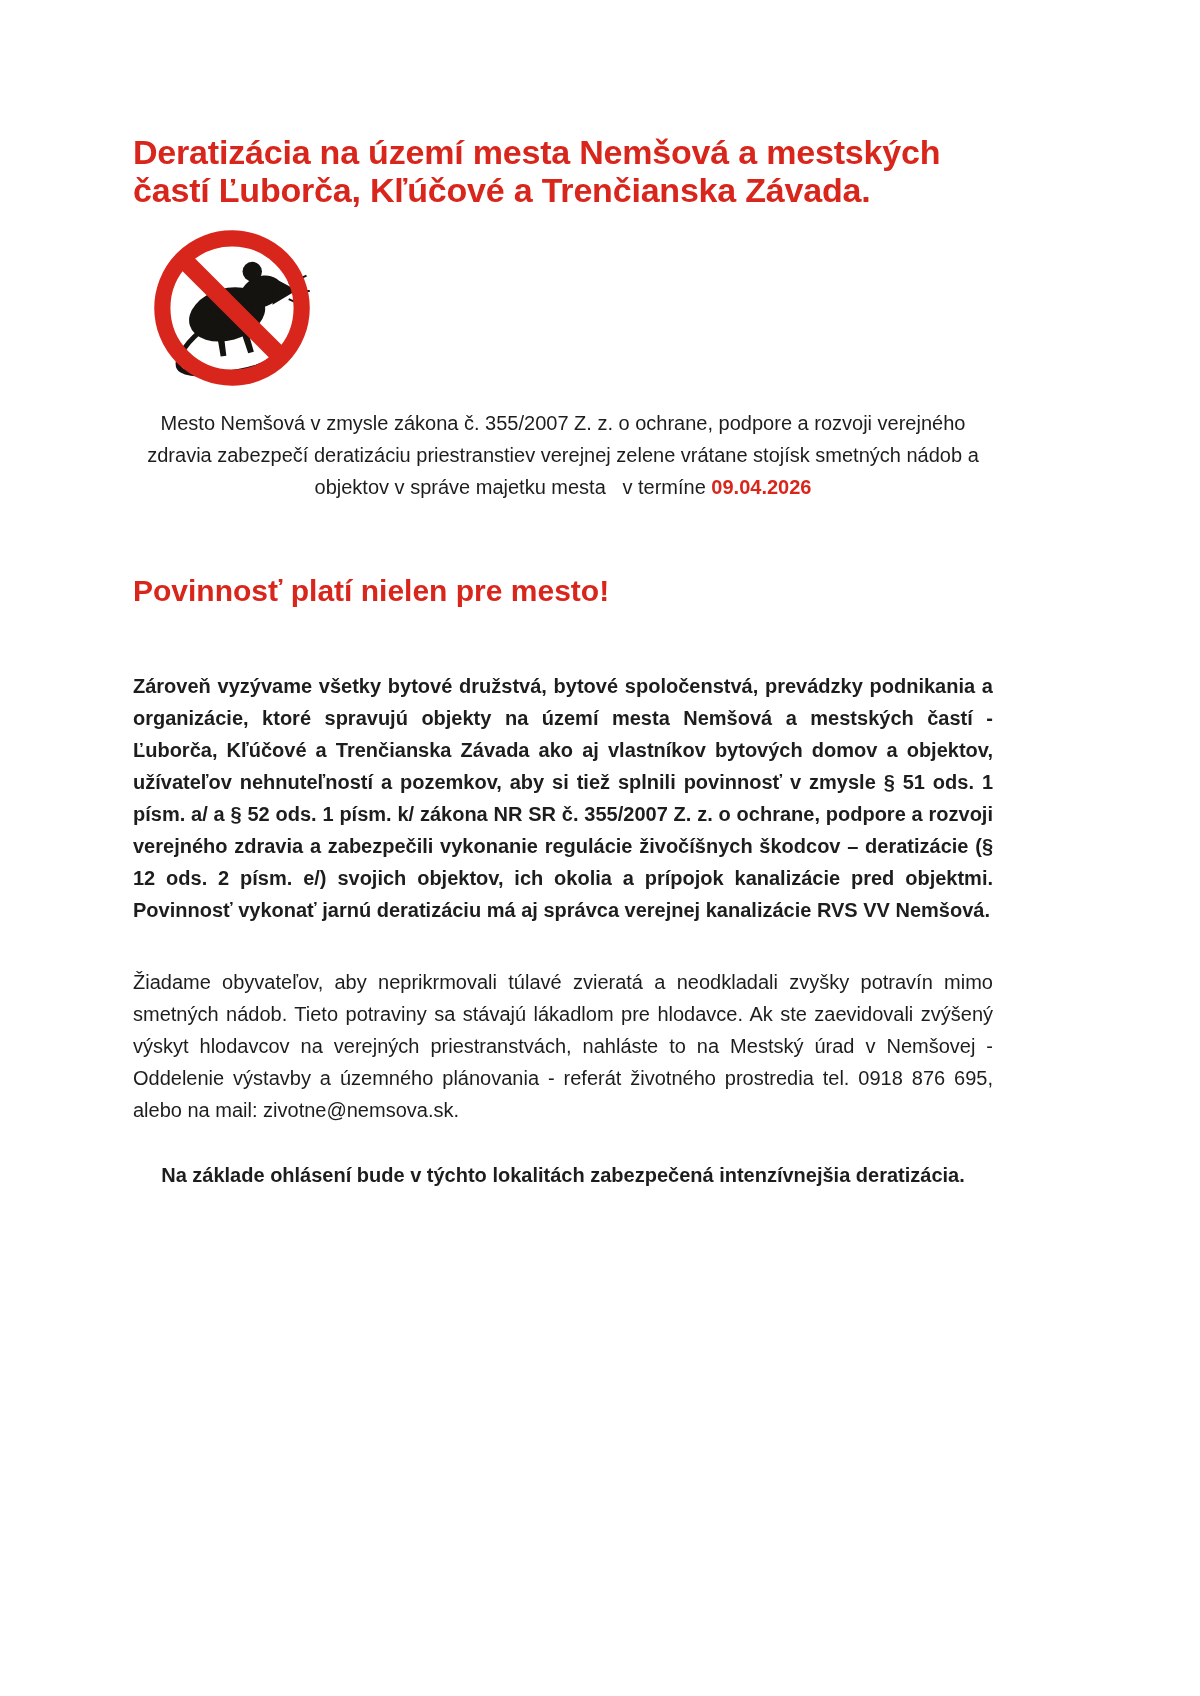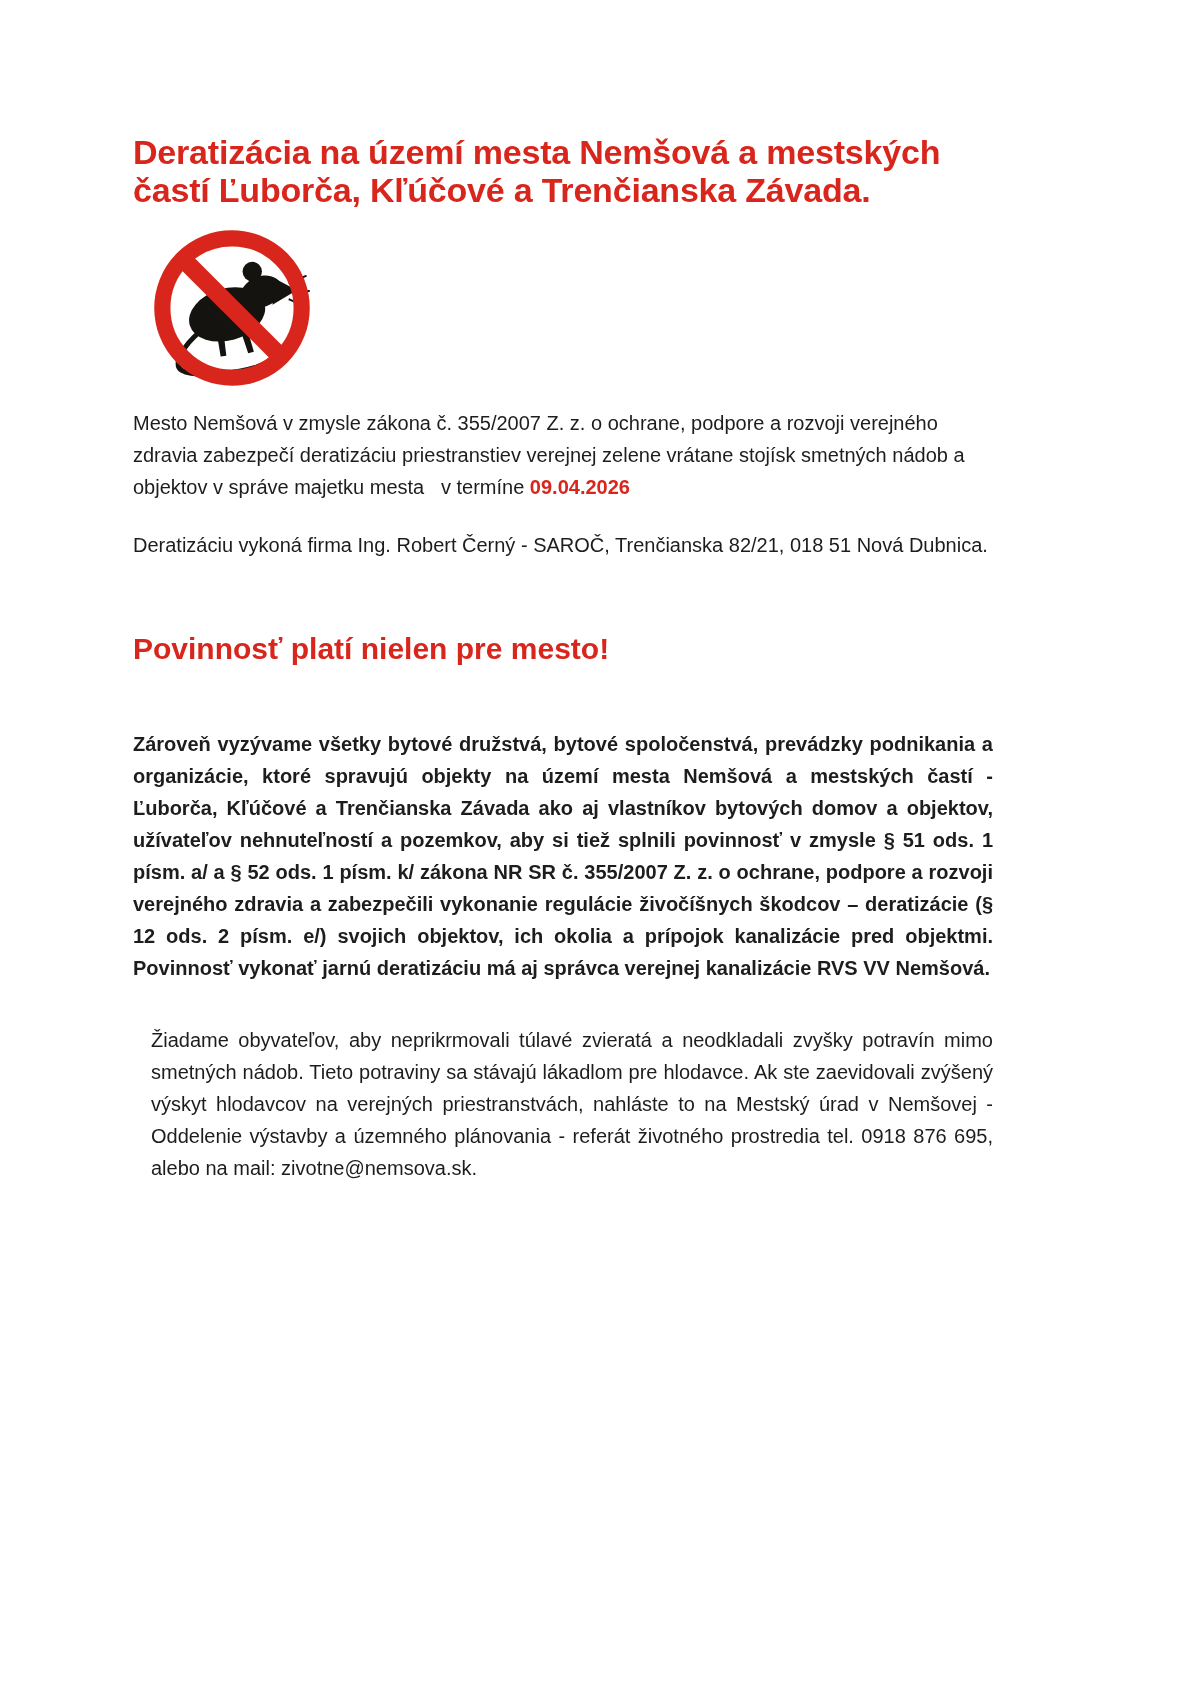--- a/index.html
+++ b/index.html
@@ -31,35 +31,36 @@
   }
   .sign-wrap {
     margin: 14px 0 0 18px;
     width: 162px;
     height: 170px;
   }
   .para {
     font-size: 20px;
     line-height: 32px;
     margin: 0;
+    text-align: center;
   }
   .pre { white-space: pre-wrap; }
   .just { text-align: justify; }
   .bold { font-weight: 700; }
   .para-intro   { margin-top: 14px; }
   .para-firm    { margin-top: 26px; }
   .sub-heading {
     margin: 70px 0 0 0;
     font-size: 30px;
     line-height: 36px;
     font-weight: 700;
     color: #d9261c;
   }
   .para-call    { margin-top: 61px; }
-  .para-ask     { margin-top: 40px; margin-left: 18px; }
+  .para-ask     { margin-top: 40px; }
   .para-final   { margin-top: 33px; }
   .red-inline {
     color: #d9261c;
     font-weight: 700;
   }
 </style>
 </head>
 <body>
 
 <div class="page">
@@ -83,23 +84,23 @@
       <g fill="none" stroke="#d9261c">
         <circle cx="100" cy="104" r="86" stroke-width="20"></circle>
         <line x1="39" y1="43" x2="161" y2="165" stroke-width="22"></line>
       </g>
     </svg>
   </div>
 
   <p class="para pre para-intro"><span>Mesto Nemšová v zmysle zákona č. 355/2007 Z. z. o ochrane, podpore a rozvoji verejného zdravia zabezpečí deratizáciu priestranstiev verejnej zelene vrátane stojísk smetných nádob a  objektov v správe majetku mesta   v termíne </span><span class="red-inline">09.04.2026</span></p>
 
   <div class="para para-firm">
-    <div>Deratizáciu vykoná firma Ing. Robert Černý - SAROČ, Trenčianska 82/21, 018 51 Nová Dubnica.</div>
   </div>
 
   <h2 class="sub-heading">Povinnosť platí nielen pre mesto!</h2>
 
   <p class="para just bold para-call">Zároveň vyzývame všetky bytové družstvá, bytové spoločenstvá, prevádzky podnikania a organizácie, ktoré spravujú objekty na území mesta Nemšová a mestských častí - Ľuborča, Kľúčové a Trenčianska Závada ako aj vlastníkov bytových domov a objektov, užívateľov nehnuteľností a pozemkov,  aby si tiež splnili povinnosť v zmysle § 51 ods. 1 písm. a/ a § 52 ods. 1 písm. k/ zákona NR SR č. 355/2007 Z. z. o ochrane, podpore a rozvoji verejného zdravia  a  zabezpečili vykonanie regulácie živočíšnych škodcov  – deratizácie (§ 12 ods. 2 písm. e/) svojich objektov, ich okolia  a prípojok kanalizácie pred objektmi. Povinnosť vykonať jarnú deratizáciu má aj správca verejnej kanalizácie RVS VV Nemšová.</p>
 
   <p class="para just para-ask">Žiadame obyvateľov, aby neprikrmovali túlavé zvieratá a neodkladali zvyšky potravín mimo smetných nádob. Tieto potraviny sa stávajú lákadlom pre hlodavce. Ak ste  zaevidovali zvýšený výskyt hlodavcov na verejných priestranstvách, nahláste to na Mestský úrad v Nemšovej -   Oddelenie výstavby a územného plánovania - referát životného prostredia tel. 0918 876 695, alebo na mail: zivotne@nemsova.sk.</p>
 
+  <p class="para bold para-final">Na základe ohlásení bude v týchto lokalitách zabezpečená intenzívnejšia deratizácia.</p>
 
 </div>
 
 </body></html>

